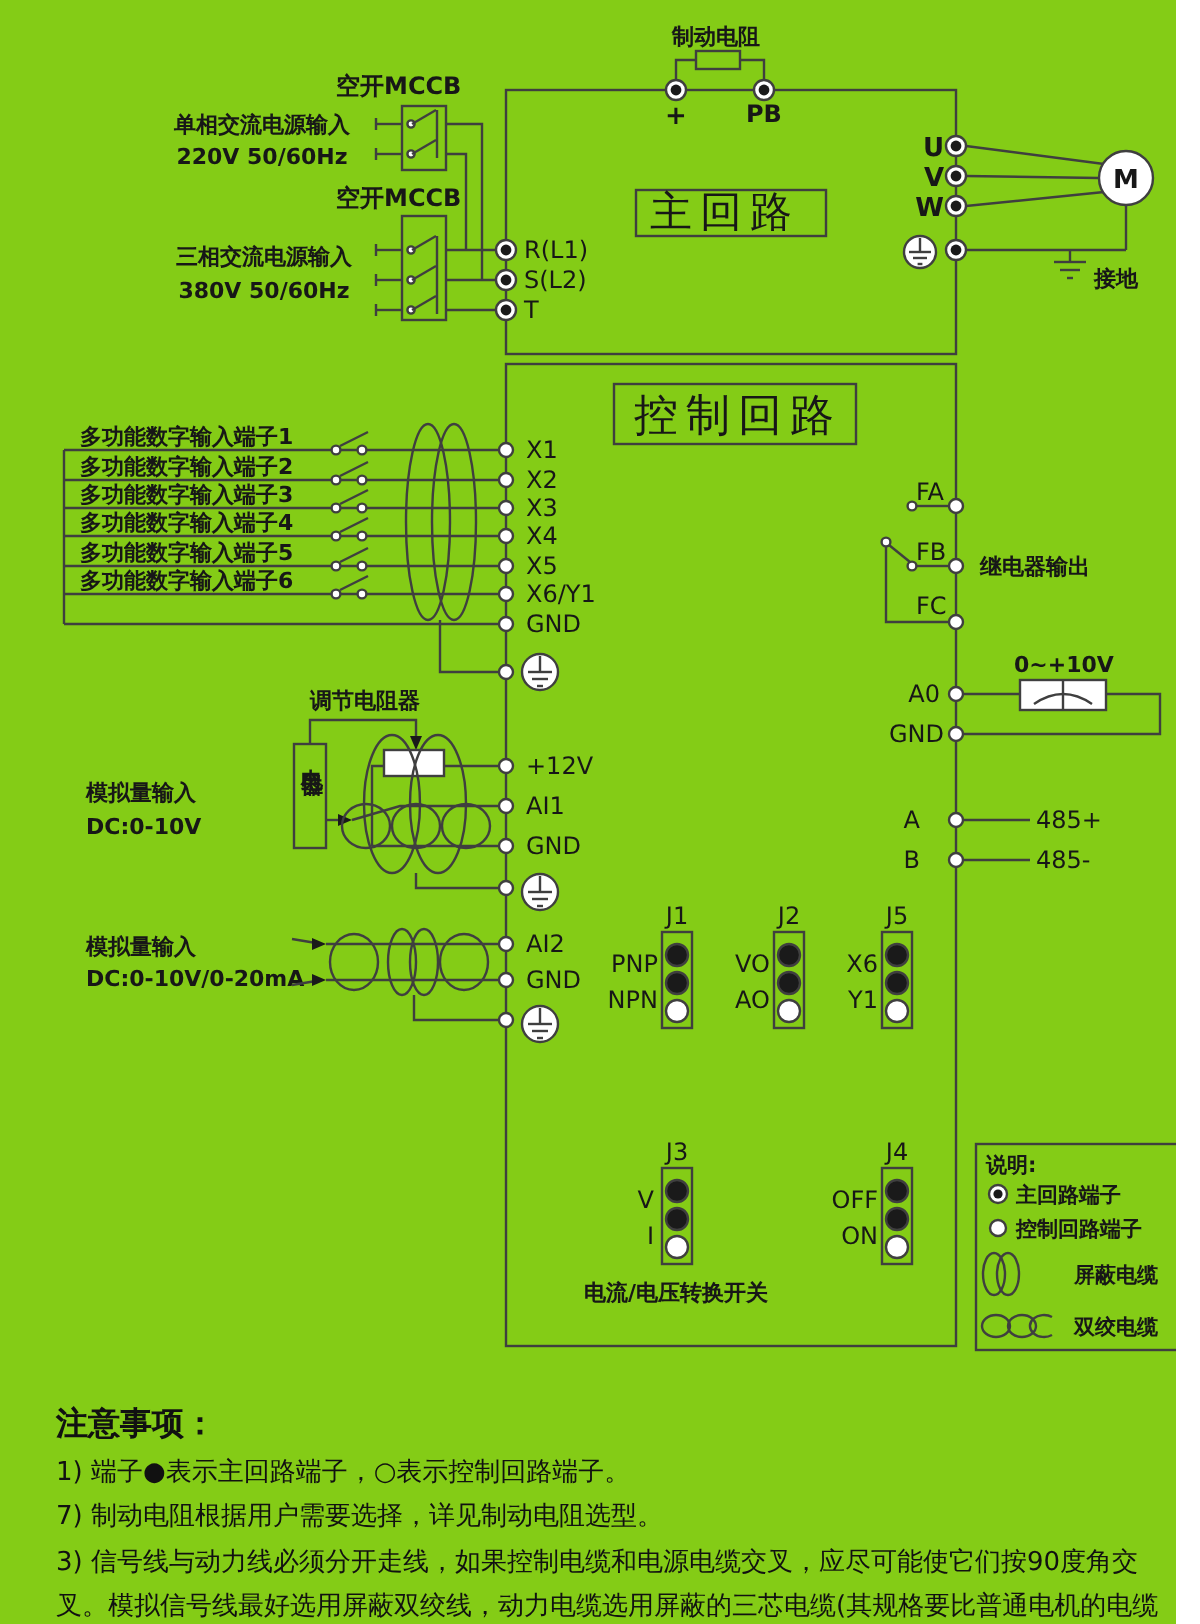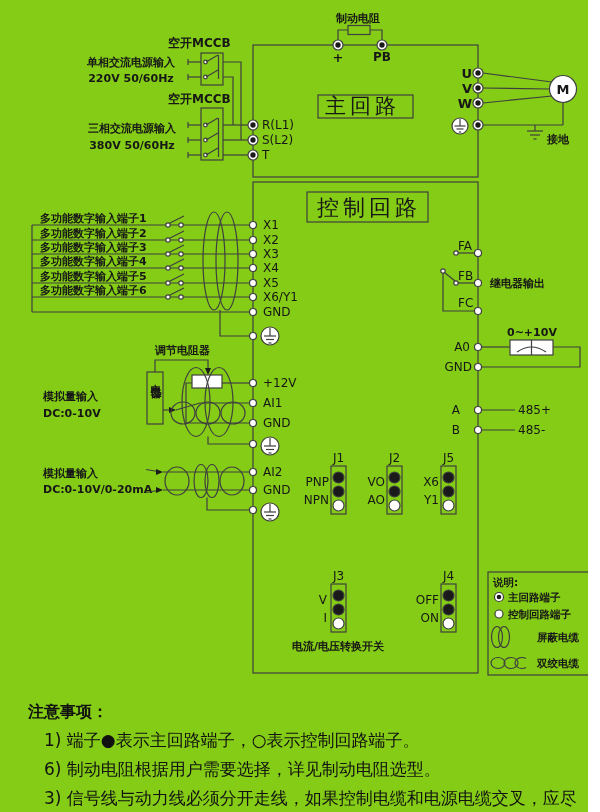--- a/index.html
+++ b/index.html
@@ -16,21 +16,21 @@
   .title1{font-size:21px;font-weight:500;letter-spacing:4px;}
   .title2{font-size:22px;font-weight:500;letter-spacing:4px;}
   .wfill{fill:#ffffff;}
   .dfill{fill:#1a1a1a;stroke:none;}
   .dot{fill:#1a1a1a;stroke:#3f3f3f;}
   #pot-label{position:absolute;left:148px;top:375px;width:15px;height:48px;
      writing-mode:vertical-rl;text-orientation:upright;font-size:11px;font-weight:600;
      color:#171717;letter-spacing:2px;line-height:15px;}
   #notes{position:absolute;left:28px;top:702px;width:552px;color:#111;}
   #notes .nt{font-size:16px;font-weight:700;margin-bottom:3px;}
-  #notes .ni{font-size:17px;line-height:1.72;font-weight:500;margin-left:16px;}
+  #notes .ni{font-size:13px;line-height:1.72;font-weight:500;}
 </style>
 </head>
 <body>
 
 <div id="page">
 <svg width="600" height="700" viewBox="0 0 600 700">
 
   <g>
     <text class="t11" x="336" y="22" text-anchor="start">制动电阻</text>
     <polyline points="338,45 338,30 348,30"></polyline>
@@ -381,16 +381,16 @@
   </g>
 </svg>
 
 
 <div id="pot-label">电位器</div>
 
 
 <div id="notes">
   <div class="nt">注意事项：</div>
   <div class="ni">1) 端子●表示主回路端子，○表示控制回路端子。</div>
-  <div class="ni">6) 制动电阻根据用户需要选择，详见制动电阻选型。</div>
+  <div class="ni">7) 制动电阻根据用户需要选择，详见制动电阻选型。</div>
   <div class="ni">3) 信号线与动力线必须分开走线，如果控制电缆和电源电缆交叉，应尽可能使它们按90度角交叉。模拟信号线最好选用屏蔽双绞线，动力电缆选用屏蔽的三芯电缆(其规格要比普通电机的电缆大一档)或遵从变频器的用户手册。</div>
 </div>
 </div>
 
 </body></html>

